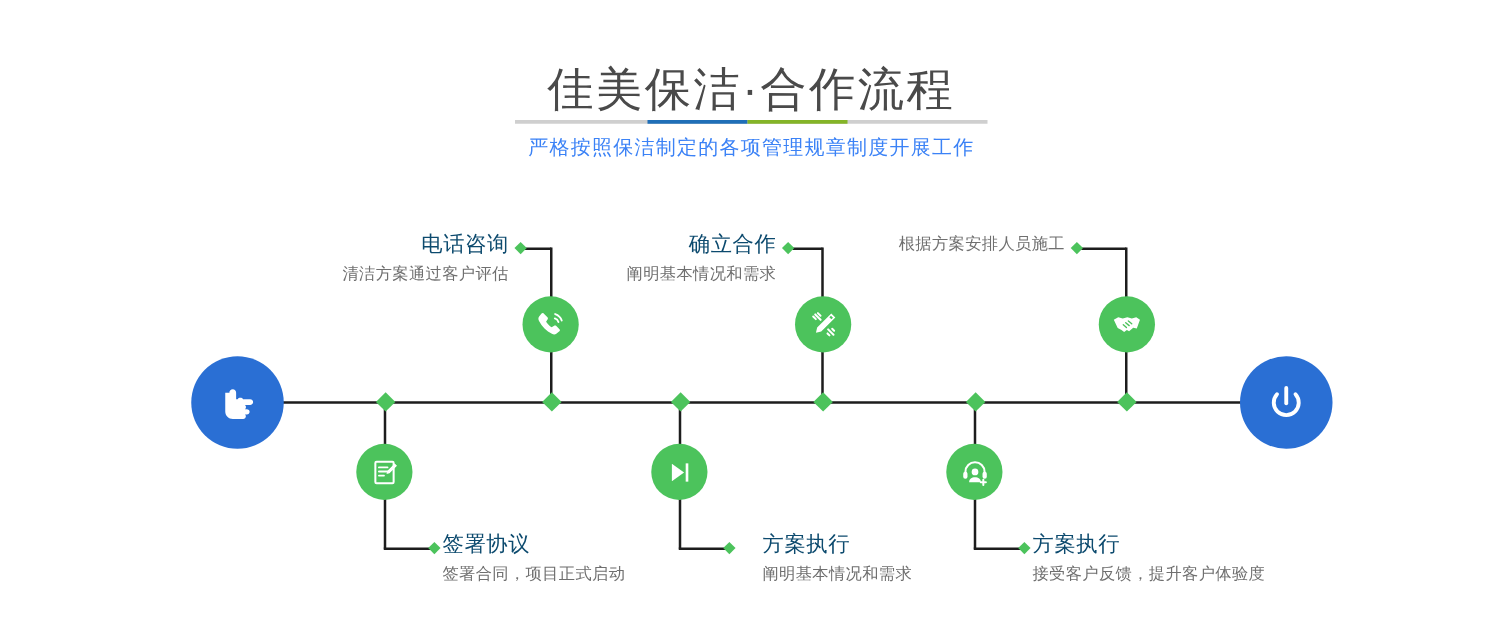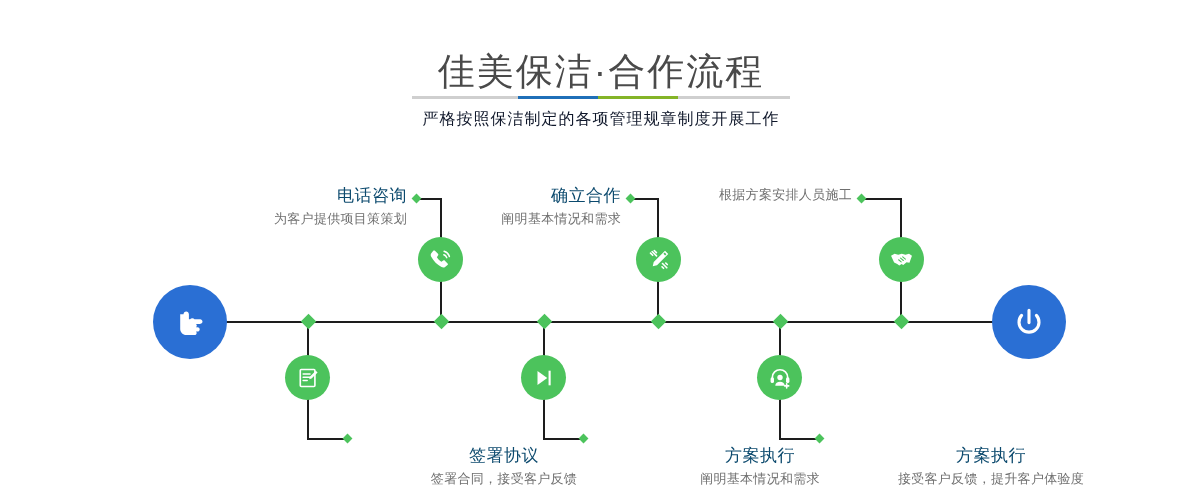--- a/index.html
+++ b/index.html
@@ -58,21 +58,21 @@
     background: #84b427;
   }
   .hdr-sub {
     position: absolute;
     left: 0;
     top: 106px;
     width: 1202px;
     text-align: center;
     font-size: 16px;
     line-height: 26px;
-    color: #0f172a;
+    color: #3b82f6;
     letter-spacing: 1px;
     white-space: nowrap;
   }
 
   
   .axis {
     position: absolute;
     left: 155px;
     top: 321px;
     width: 888px;
@@ -141,21 +141,21 @@
     color: #0c4a6e;
     letter-spacing: 0.5px;
   }
   .lbl .d {
     font-size: 13px;
     line-height: 22px;
     color: #6f6f6f;
     letter-spacing: 0.3px;
   }
   .lbl.top { text-align: right; }
-  .lbl.bot { text-align: center; margin-top: 20px; }
+  .lbl.bot { text-align: left; }
 </style>
 </head>
 <body>
 
 <div id="stage">
 
   <div class="hdr-title">佳美保洁·合作流程</div>
 
   <div class="hdr-rule">
     <div class="hdr-rule-blue"></div>
@@ -191,41 +191,41 @@
     <span>
       <svg width="27" height="27" viewBox="0 0 32 32">
         <path fill="#ffffff" d="M9.4 5.6c-0.6-0.6-1.5-0.5-2 0.1L5.1 8.6c-0.9 1.1-0.9 2.7-0.1 4.2 2.7 5.1 7.1 9.5 12.2 12.2 1.5 0.8 3.1 0.8 4.2-0.1l2.9-2.3c0.6-0.5 0.7-1.4 0.1-2l-3.2-3.2c-0.5-0.5-1.3-0.6-1.9-0.2l-2.3 1.5c-2.2-1.3-4-3.2-5.3-5.3l1.5-2.3c0.4-0.6 0.3-1.4-0.2-1.9L9.4 5.6z"></path>
         <path fill="none" stroke="#ffffff" stroke-width="1.8" stroke-linecap="round" d="M20.3 6.2a9.3 9.3 0 0 1 6.2 6.2"></path>
         <path fill="none" stroke="#ffffff" stroke-width="1.8" stroke-linecap="round" d="M20 10.4a5.2 5.2 0 0 1 3.4 3.4"></path>
       </svg>
     </span>
   </div>
   <div class="lbl top" style="left:155px; top:184px; width:252px;">
     <div class="t">电话咨询</div>
-    <div class="d">为客户提供项目策策划</div>
+    <div class="d">清洁方案通过客户评估</div>
   </div>
 
   <div class="conn v" style="left:307px; top:321px; height:118px;"></div>
   <div class="conn h" style="left:307px; top:438px; width:39px;"></div>
   <div class="dmd small" style="left:344px; top:435px;"></div>
   <div class="dmd" style="left:303px; top:316px;"></div>
   <div class="node-circle" style="left:285px; top:355px;">
     <span>
       <svg width="26" height="26" viewBox="0 0 32 32">
         <rect x="6.5" y="5.5" width="18" height="21" rx="1.2" fill="none" stroke="#ffffff" stroke-width="2"></rect>
         <line x1="10" y1="11" x2="18.5" y2="11" stroke="#ffffff" stroke-width="1.8" stroke-linecap="round"></line>
         <line x1="10" y1="15" x2="18.5" y2="15" stroke="#ffffff" stroke-width="1.8" stroke-linecap="round"></line>
         <line x1="10" y1="19" x2="15" y2="19" stroke="#ffffff" stroke-width="1.8" stroke-linecap="round"></line>
         <path fill="#ffffff" d="M25.6 7.1l2.2 2.2-7.4 7.4-2.9 0.7 0.7-2.9 7.4-7.4z"></path>
       </svg>
     </span>
   </div>
   <div class="lbl bot" style="left:354px; top:424px; width:300px;">
     <div class="t">签署协议</div>
-    <div class="d">签署合同，接受客户反馈</div>
+    <div class="d">签署合同，项目正式启动</div>
   </div>
 
   <div class="conn v" style="left:657px; top:198px; height:124px;"></div>
   <div class="conn h" style="left:634px; top:198px; width:24px;"></div>
   <div class="dmd small" style="left:627px; top:195px;"></div>
   <div class="dmd" style="left:653px; top:316px;"></div>
   <div class="node-circle" style="left:636px; top:237px;">
     <span>
       <svg width="26" height="26" viewBox="0 0 32 32">
         <path fill="#ffffff" d="M23.4 4.6l4 4-13.9 13.9-5.2 1.2 1.2-5.2L23.4 4.6zm-1.9 3.8l2 2 1.6-1.6-2-2-1.6 1.6z"></path>

